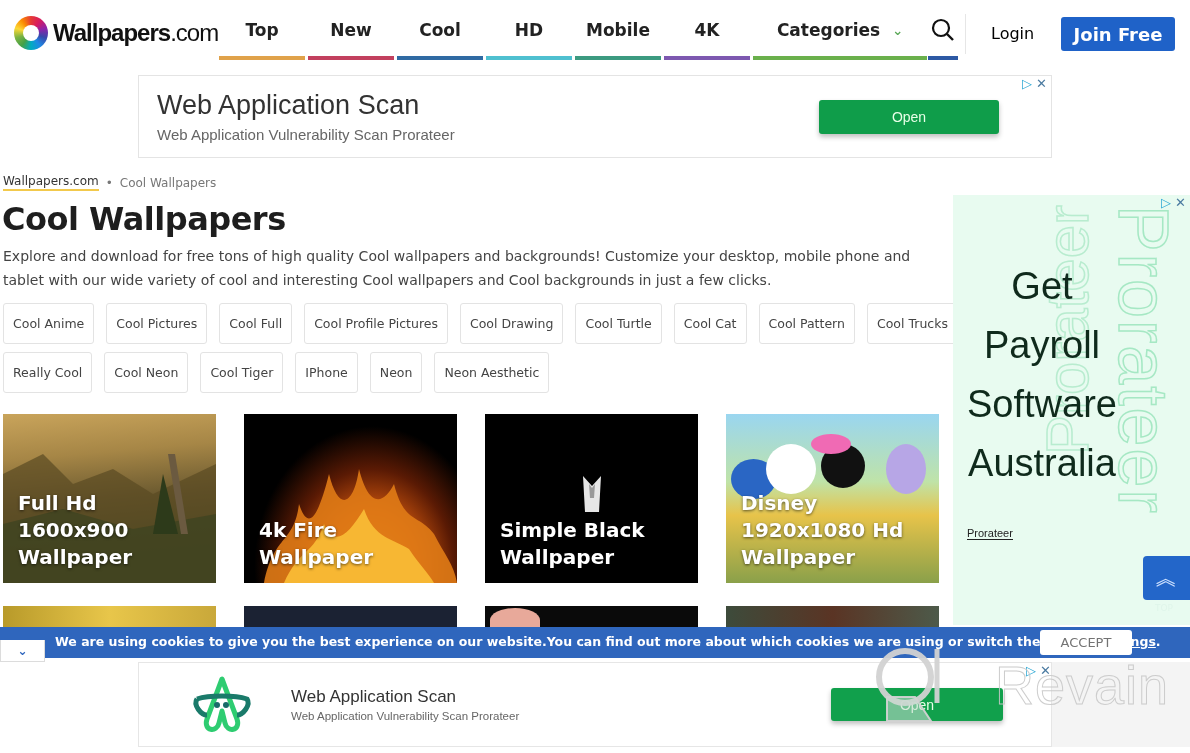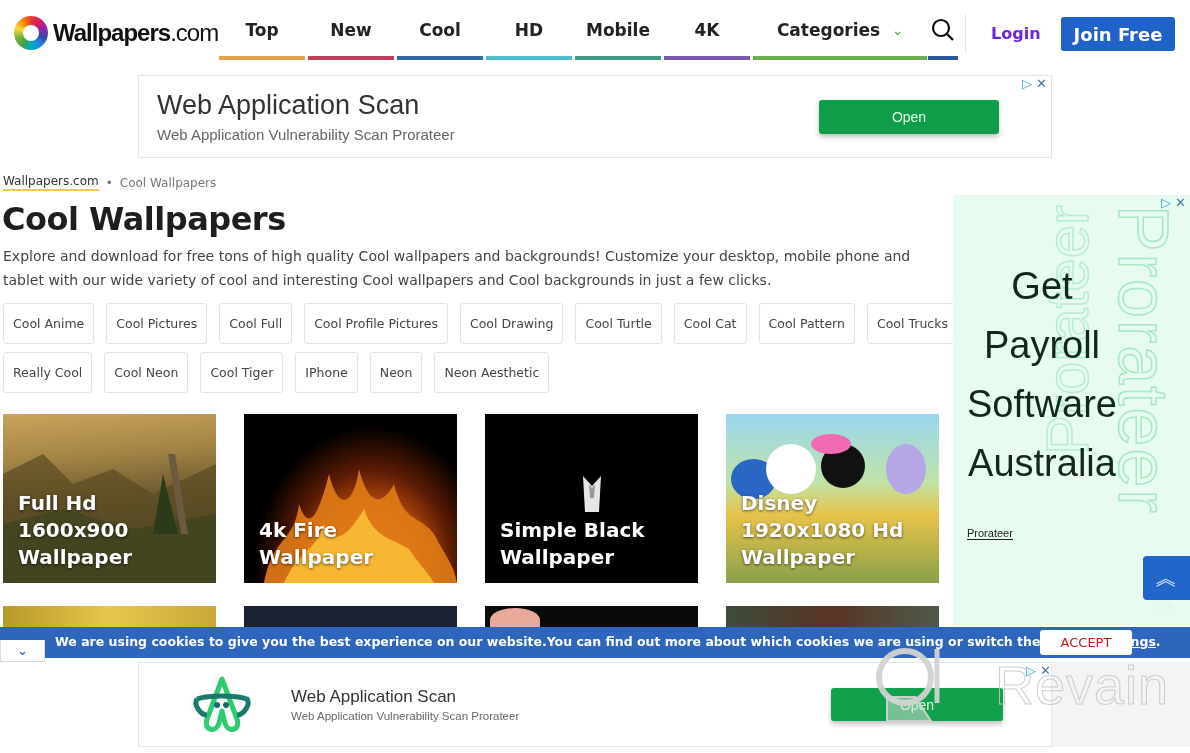--- a/index.html
+++ b/index.html
@@ -16,21 +16,21 @@
   .logo-text { margin-left: 5px; font-family: "Liberation Sans", sans-serif; font-size: 24px; font-weight: bold; color: #111; letter-spacing: -1px; }
   .logo-text .dom { font-weight: normal; }
 
   .nav { position: absolute; left: 219px; top: 0; height: 60px; display: flex; }
   .nav-item { position: relative; height: 60px; display: flex; align-items: center; justify-content: center; font-size: 17px; font-weight: bold; color: #222; margin-right: 3px; cursor: pointer; }
   .nav-item .bar { position: absolute; left: 0; right: 0; bottom: 0; height: 4px; }
   .nav-item .chev { color: #5aa857; font-size: 13px; margin-left: 12px; }
   .search-btn { position: absolute; left: 928px; top: 0; width: 30px; height: 60px; display: flex; align-items: center; justify-content: center; }
   .search-btn .bar { position: absolute; left: 0; right: 0; bottom: 0; height: 4px; background: #2d59a4; }
   .divider-v { position: absolute; left: 965px; top: 14px; width: 1px; height: 40px; background: #e6e6e6; }
-  .login { position: absolute; left: 991px; top: 24px; font-size: 16px; font-weight: bold; color: #6d28d9; }
+  .login { position: absolute; left: 991px; top: 24px; font-size: 16px; font-weight: normal; color: #000000; }
   .join { position: absolute; left: 1061px; top: 17px; width: 114px; height: 34px; background: #1f62c8; color: #fff; font-size: 18px; font-weight: bold; border-radius: 3px; display: flex; align-items: center; justify-content: center; }
 
   
   .ad-top { position: absolute; left: 138px; top: 75px; width: 914px; height: 83px; border: 1px solid #e4e4e4; background: #fff; }
   .ad-title { position: absolute; left: 18px; top: 14px; font-family: "Liberation Sans", sans-serif; font-size: 27px; color: #333; }
   .ad-sub { position: absolute; left: 18px; top: 50px; font-family: "Liberation Sans", sans-serif; font-size: 15px; color: #666; }
   .ad-open { position: absolute; left: 680px; top: 24px; width: 180px; height: 34px; background: #0f9d4a; color: #e8ffe8; font-family: "Liberation Sans", sans-serif; font-size: 14px; border-radius: 3px; display: flex; align-items: center; justify-content: center; box-shadow: 0 3px 5px rgba(0,0,0,0.25); }
   .ad-choices { position: absolute; right: 4px; top: 0; font-size: 13px; color: #2aa7d4; display: flex; gap: 4px; }
   .ad-choices .x { color: #4a7aa0; }
 
@@ -74,21 +74,21 @@
   .ad-side .ad-choices { top: 0; right: 4px; }
 
   .scroll-top { position: absolute; left: 1143px; top: 556px; width: 47px; height: 44px; background: #2366c9; border-radius: 4px 0 0 4px; display: flex; align-items: center; justify-content: center; color: #cfe2ff; font-size: 22px; }
   .scroll-top-label { position: absolute; left: 1155px; top: 603px; font-size: 9px; color: #dff5ea; }
 
   
   .cookie-bar { position: absolute; left: 0; top: 627px; width: 1190px; height: 31px; background: #2f66bd; }
   .cookie-toggle { position: absolute; left: 0; top: 640px; width: 45px; height: 22px; background: #fff; border: 1px solid #dcdcdc; border-top: none; display: flex; align-items: center; justify-content: center; color: #2f66bd; font-size: 12px; font-weight: bold; }
   .cookie-text { position: absolute; left: 55px; top: 7px; font-size: 12.5px; font-weight: bold; color: #fff; white-space: nowrap; }
   .cookie-text .link { text-decoration: underline; }
-  .cookie-accept { position: absolute; left: 1040px; top: 3px; width: 92px; height: 25px; background: #fff; border-radius: 3px; color: #b91c1c; font-size: 13px; display: flex; align-items: center; justify-content: center; }
+  .cookie-accept { position: absolute; left: 1040px; top: 3px; width: 92px; height: 25px; background: #fff; border-radius: 3px; color: #737373; font-size: 13px; display: flex; align-items: center; justify-content: center; }
 
   
   .ad-bottom { position: absolute; left: 138px; top: 662px; width: 914px; height: 85px; border: 1px solid #e6e6e6; background: #fff; }
   .ad-bottom-logo { position: absolute; left: 52px; top: 12px; width: 62px; height: 62px; }
   .ad-bottom-title { position: absolute; left: 152px; top: 24px; font-family: "Liberation Sans", sans-serif; font-size: 17px; color: #333; }
   .ad-bottom-sub { position: absolute; left: 152px; top: 47px; font-family: "Liberation Sans", sans-serif; font-size: 11.5px; color: #666; }
   .ad-bottom-open { position: absolute; left: 692px; top: 25px; width: 172px; height: 33px; background: #11a04c; color: #e8ffe8; font-family: "Liberation Sans", sans-serif; font-size: 14px; border-radius: 3px; display: flex; align-items: center; justify-content: center; box-shadow: 0 3px 5px rgba(0,0,0,0.25); }
   .ad-bottom .ad-choices { top: 0; right: 0; }
   .ad-bottom-gray { position: absolute; left: 1052px; top: 662px; width: 138px; height: 85px; background: #f4f4f4; }
 

